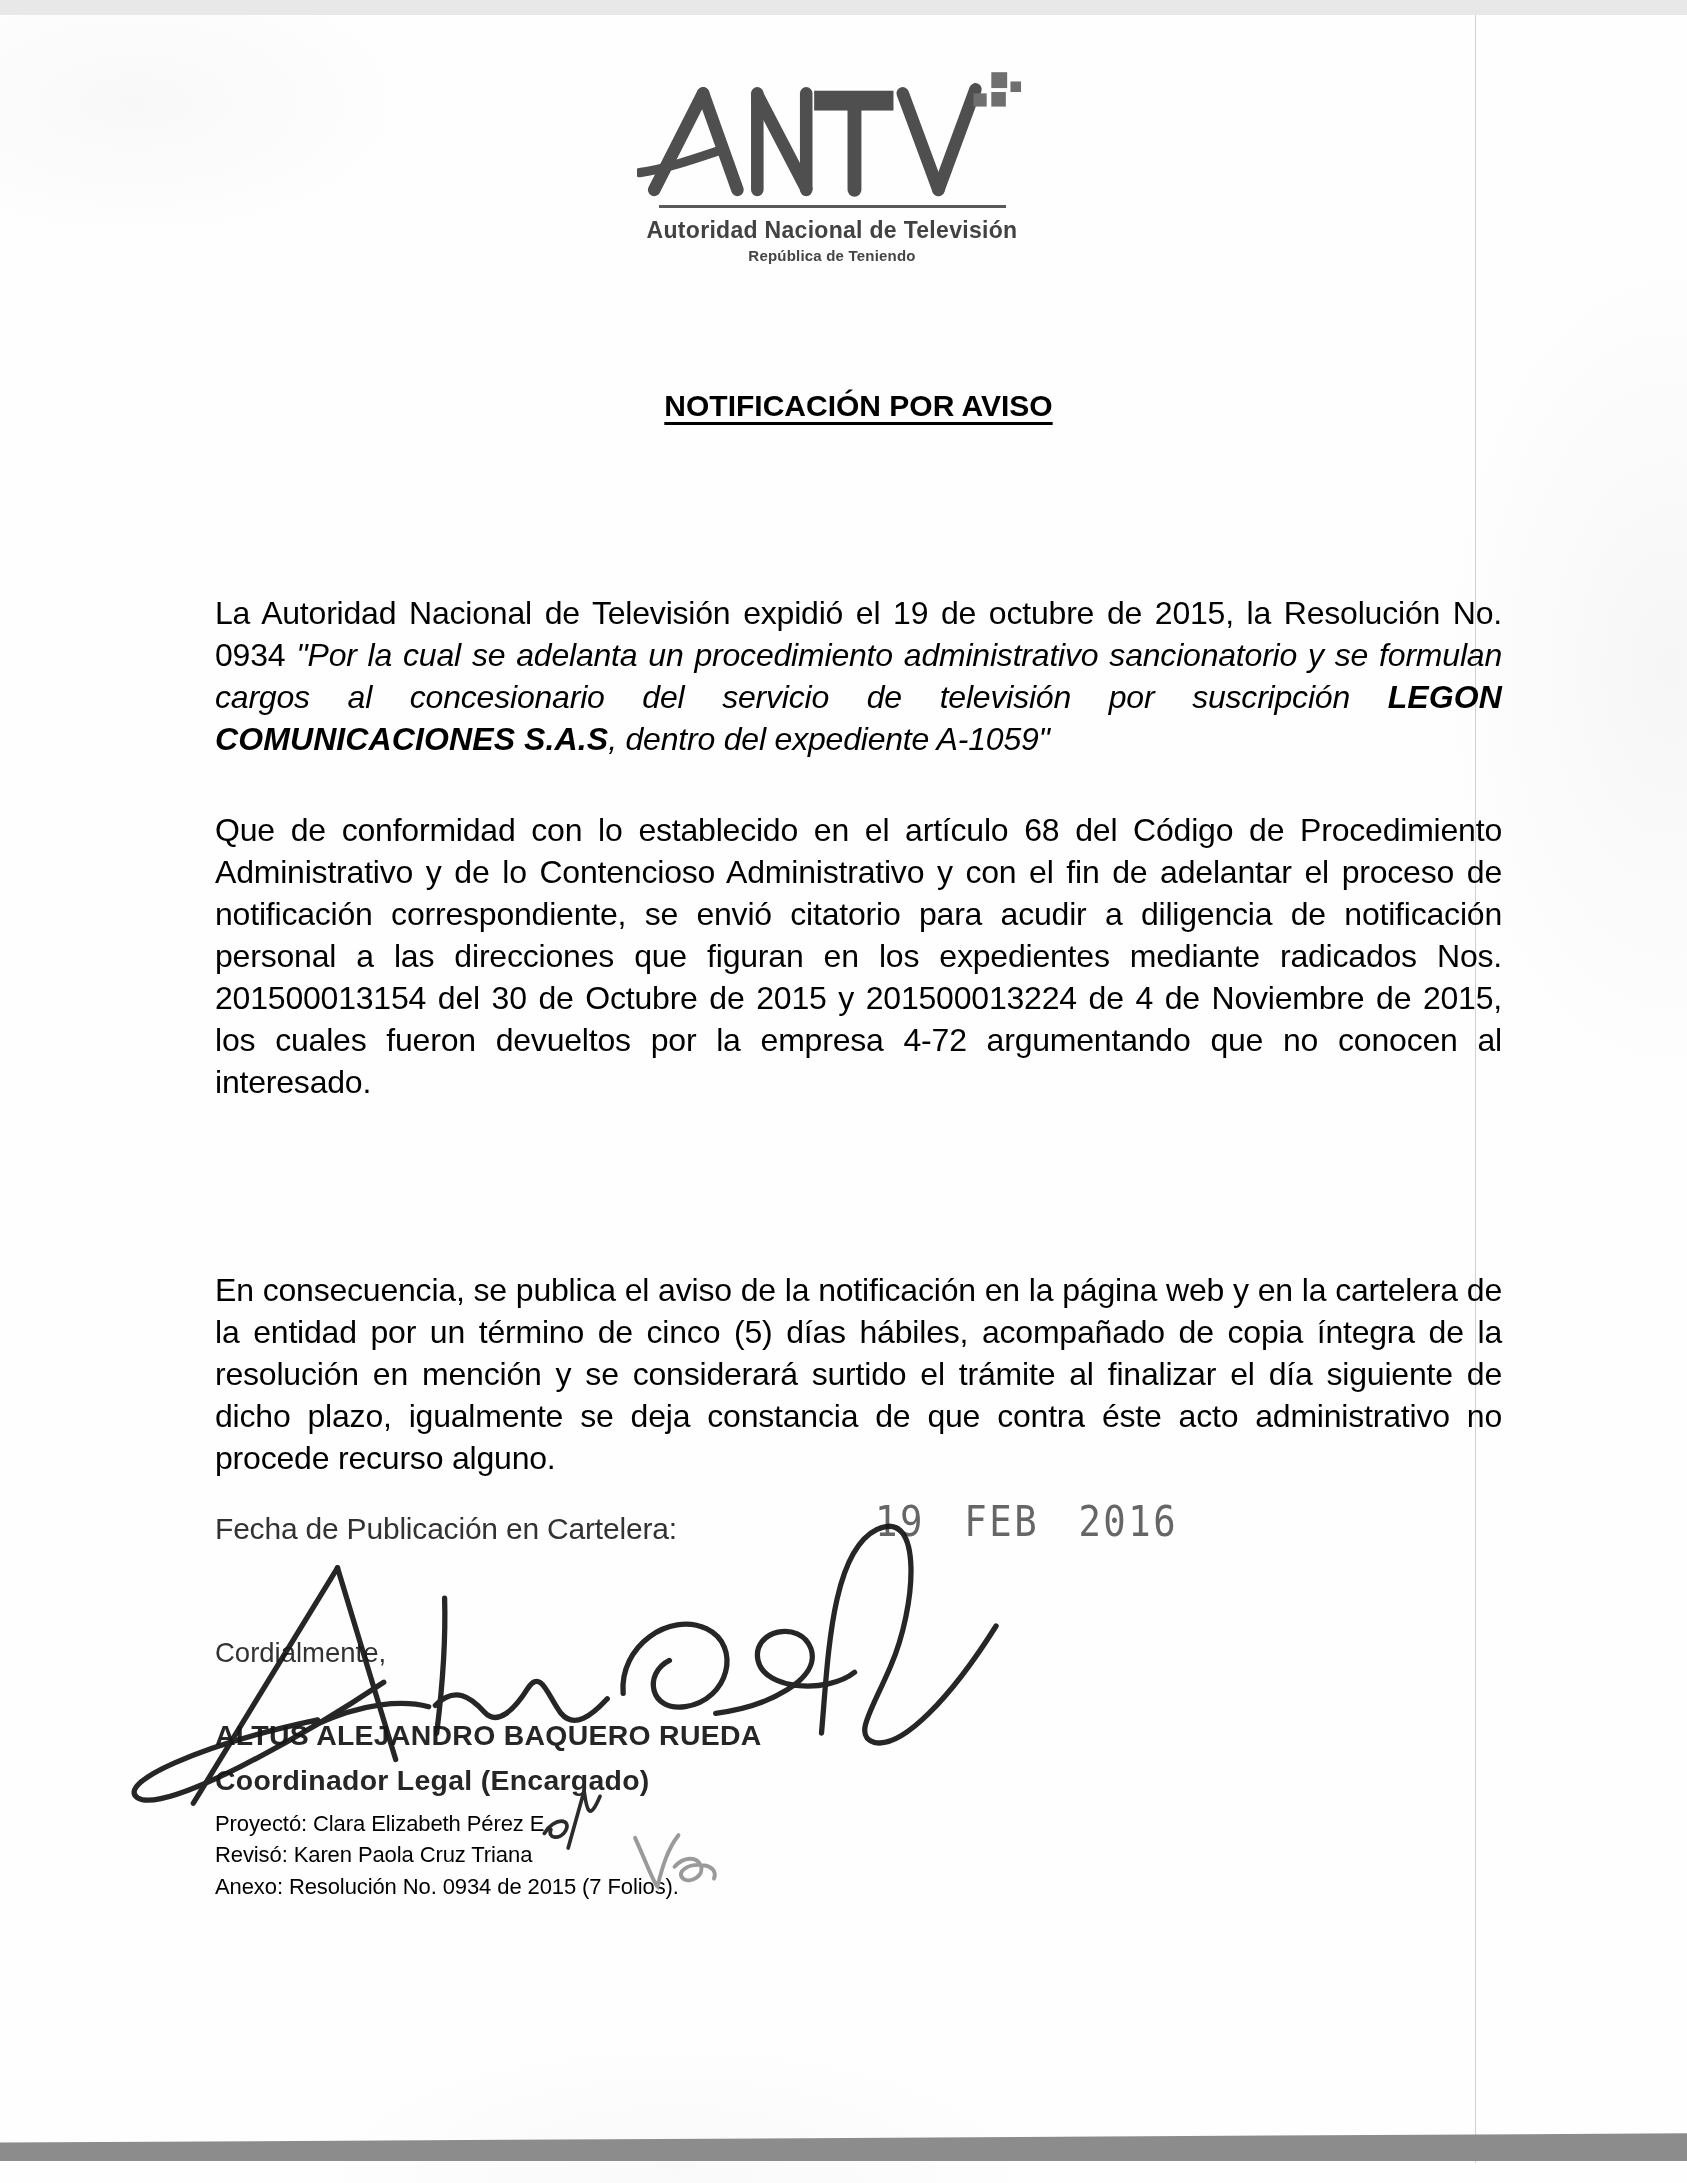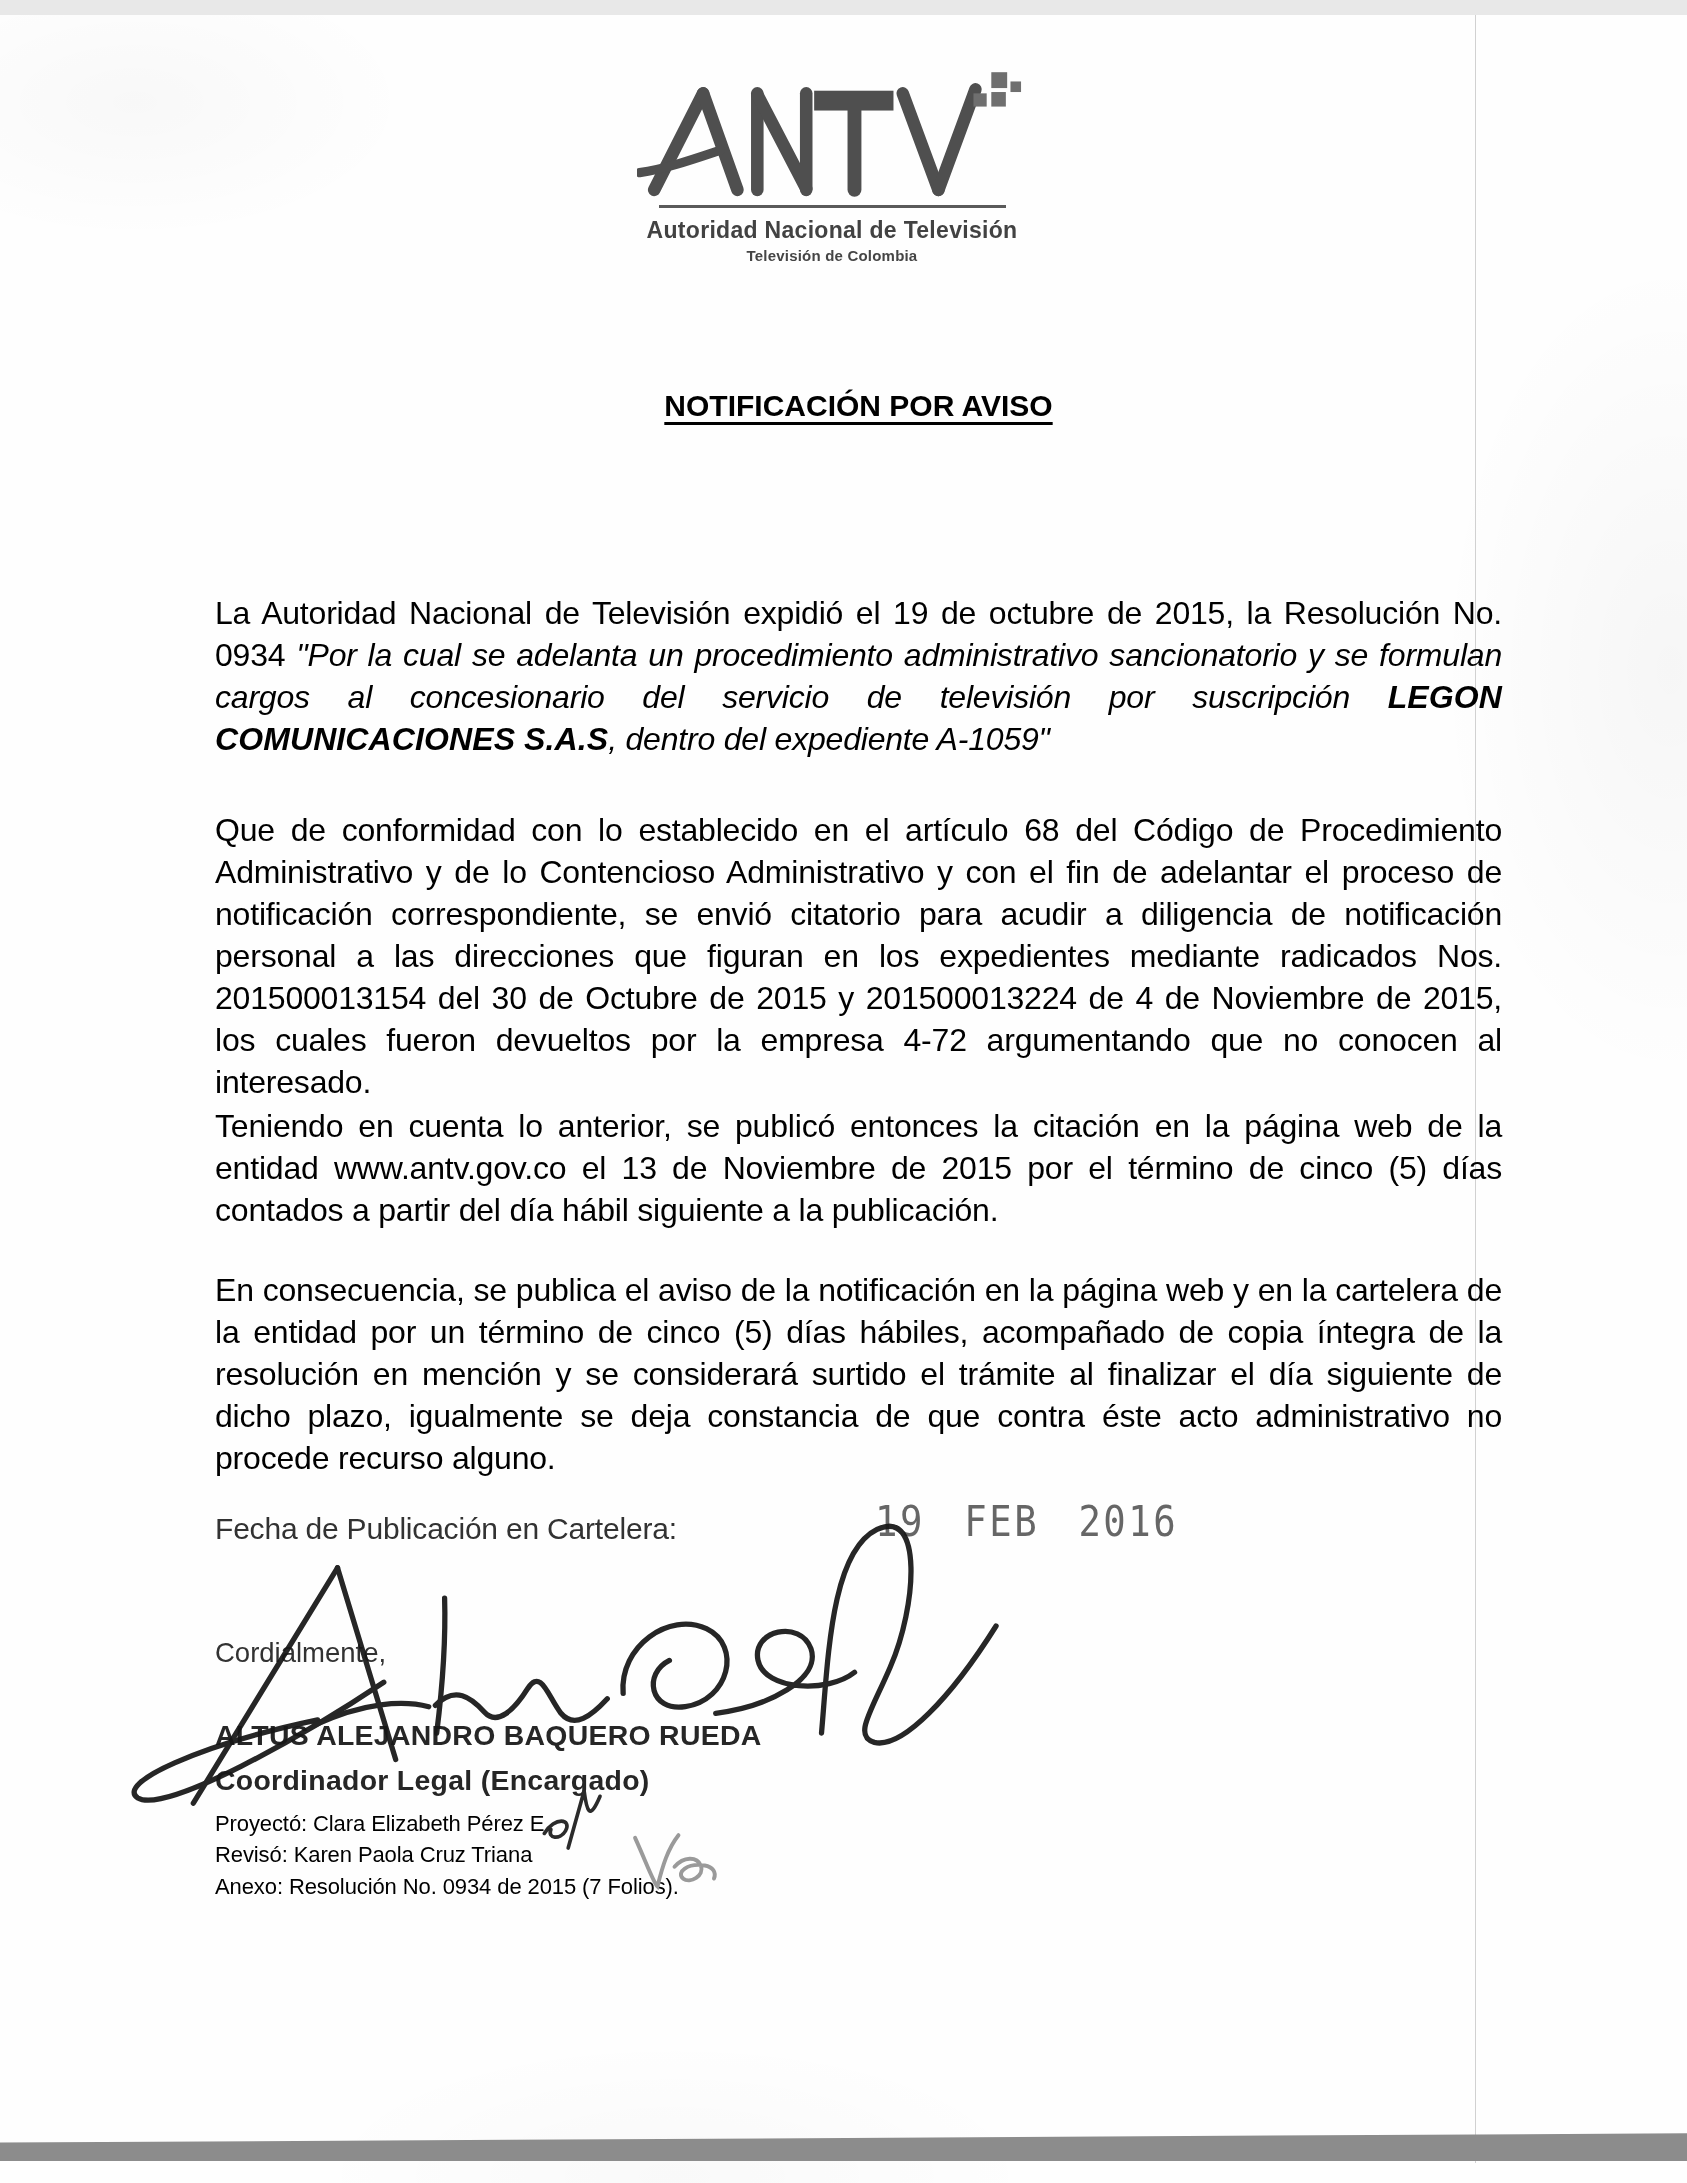--- a/index.html
+++ b/index.html
@@ -135,30 +135,29 @@
 
       <g fill="#6f6f6f">
         <rect x="536" y="0" width="24" height="24"></rect>
         <rect x="536" y="30" width="22" height="22"></rect>
         <rect x="509" y="32" width="20" height="20"></rect>
         <rect x="565" y="14" width="16" height="16"></rect>
       </g>
     </svg>
     <div class="logo-underline"></div>
     <div class="logo-org">Autoridad Nacional de Televisión</div>
-    <div class="logo-country">Televisión de Colombia</div>
+    <div class="logo-country">República de Teniendo</div>
   </div>
 
   <div class="doc-title">NOTIFICACIÓN POR AVISO</div>
 
   <p class="para p1"><span>La Autoridad Nacional de Televisión expidió el 19 de octubre de 2015, la Resolución No. 0934 </span><span class="italic">"Por la cual se adelanta un procedimiento administrativo sancionatorio y se formulan cargos al concesionario del servicio de televisión por suscripción </span><span class="bold-italic">LEGON COMUNICACIONES S.A.S</span><span class="italic">, dentro del expediente A-1059"</span></p>
 
   <p class="para p2">Que de conformidad con lo establecido en el artículo 68 del Código de Procedimiento Administrativo y de lo Contencioso Administrativo y con el fin de adelantar el proceso de notificación correspondiente, se envió citatorio para acudir a diligencia de notificación personal a las direcciones que figuran en los expedientes mediante radicados Nos. 201500013154 del 30 de Octubre de 2015 y 201500013224 de 4 de Noviembre de 2015, los cuales fueron devueltos por la empresa 4-72 argumentando que no conocen al interesado.</p>
 
-  <p class="para p3">Teniendo en cuenta lo anterior, se publicó entonces la citación en la página web de la entidad www.antv.gov.co el 13 de Noviembre de 2015 por el término de cinco (5) días contados a partir del día hábil siguiente a la publicación.</p>
 
   <p class="para p4">En consecuencia, se publica el aviso de la notificación en la página web y en la cartelera de la entidad por un término de cinco (5) días hábiles, acompañado de copia íntegra de la resolución en mención y se considerará surtido el trámite al finalizar el día siguiente de dicho plazo, igualmente se deja constancia de que contra éste acto administrativo no procede recurso alguno.</p>
 
   <div class="pub-label">Fecha de Publicación en Cartelera:</div>
   <div class="date-stamp">19 FEB 2016</div>
 
   <div class="closing">Cordialmente,</div>
   <div class="sig-name">ALTUS ALEJANDRO BAQUERO RUEDA</div>
   <div class="sig-role">Coordinador Legal (Encargado)</div>
 

